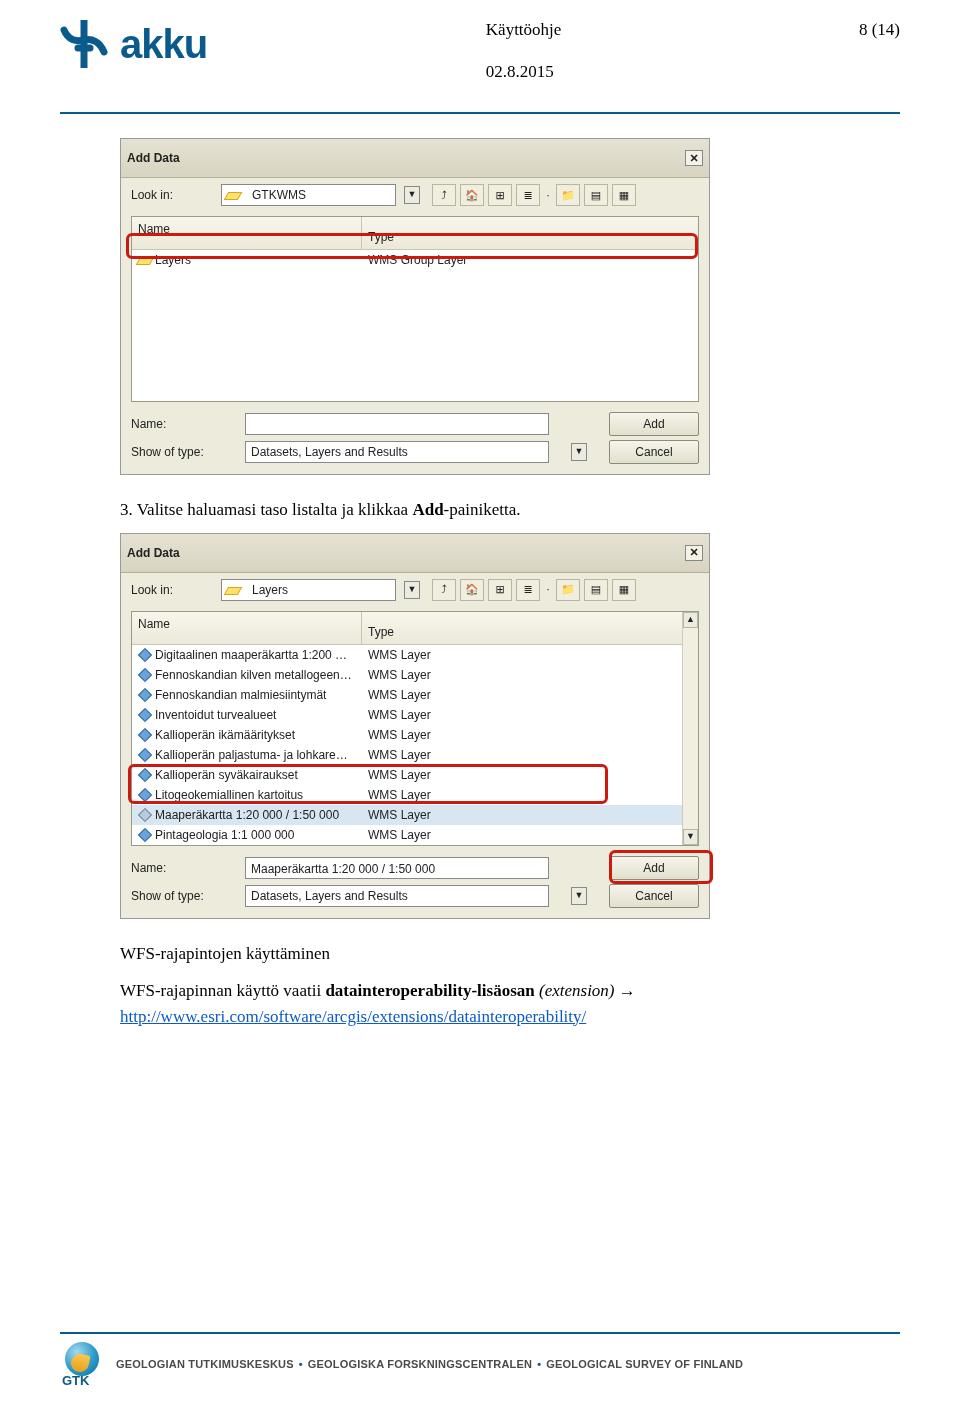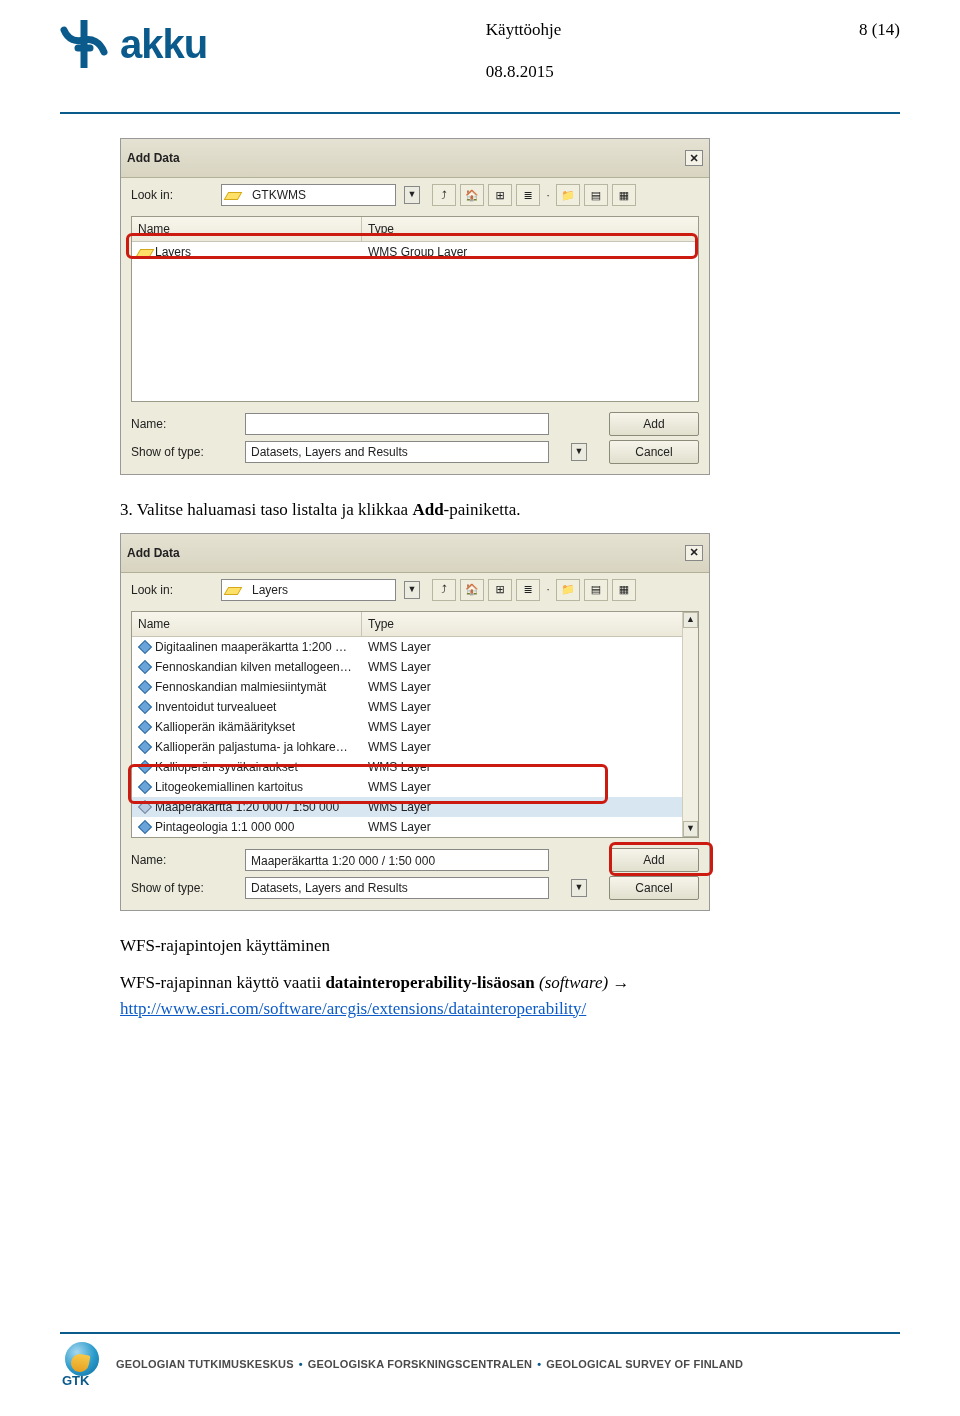--- a/index.html
+++ b/index.html
@@ -70,21 +70,21 @@
   }
   .dialog-list-wrap {
     margin: 4px 10px; border: 1px solid #9a9a88; background: #fff;
     position: relative;
   }
   .list-header {
     display: flex; background: linear-gradient(#f8f6ec,#ece9da);
     border-bottom: 1px solid #c7c5b3; font-size: 12px;
   }
   .col-name { width: 230px; padding: 3px 6px; border-right: 1px solid #c7c5b3; }
-  .col-type { flex: 1; padding: 3px 6px; }
+  .col-type { flex: 1; padding: 3px 6px; margin-top: 8px; }
   .list-body { min-height: 28px; }
   .list-row {
     display: flex; padding: 1px 0; font-size: 12px;
   }
   .list-row .cell-n { width: 230px; padding: 0 6px; display: flex; align-items: center; gap: 3px; }
   .list-row .cell-t { flex: 1; padding: 0 6px; }
   .layer-icon {
     width: 14px; height: 10px; display: inline-block; position: relative;
   }
   .layer-icon::before {
@@ -168,21 +168,21 @@
       <svg viewBox="0 0 48 48" width="48" height="48">
         <path d="M4 10 C 8 20, 16 22, 24 20 C 32 18, 40 22, 44 32" stroke="#0a5a8c" stroke-width="7" fill="none" stroke-linecap="round"></path>
         <line x1="24" y1="0" x2="24" y2="48" stroke="#0a5a8c" stroke-width="7"></line>
         <line x1="18" y1="28" x2="30" y2="28" stroke="#0a5a8c" stroke-width="7" stroke-linecap="round"></line>
       </svg>
     </div>
     <span class="logo-text">akku</span>
   </div>
   <div class="doc-meta">
     <div>Käyttöohje</div>
-    <div>08.8.2015</div>
+    <div>02.8.2015</div>
   </div>
   <div class="page-num">8 (14)</div>
 </div>
 <div class="top-rule"></div>
 
 <div class="content">
 
 
   <div class="dialog">
     <div class="dialog-title">
@@ -365,21 +365,21 @@
           </div>
         <span class="combo-arrow">▼</span>
         <div class="dlg-btn">Cancel</div>
       </div>
       <div class="red-box" style="right:-4px;top:0px;width:104px;height:34px"></div>
     </div>
   </div>
 
   <p class="section-h">WFS-rajapintojen käyttäminen</p>
   <p class="para">
-    <span>WFS-rajapinnan käyttö vaatii </span><span class="bold">datainteroperability-lisäosan</span><em> (software)</em><span> → </span><br>
+    <span>WFS-rajapinnan käyttö vaatii </span><span class="bold">datainteroperability-lisäosan</span><em> (extension)</em><span> → </span><br>
     <a class="link">http://www.esri.com/software/arcgis/extensions/datainteroperability/</a>
   </p>
 
 </div>
 
 <div class="footer">
   <div class="footer-bar">
     <div class="gtk-icon">
       <div class="gtk-globe"></div>
       <div class="gtk-slice"></div>

